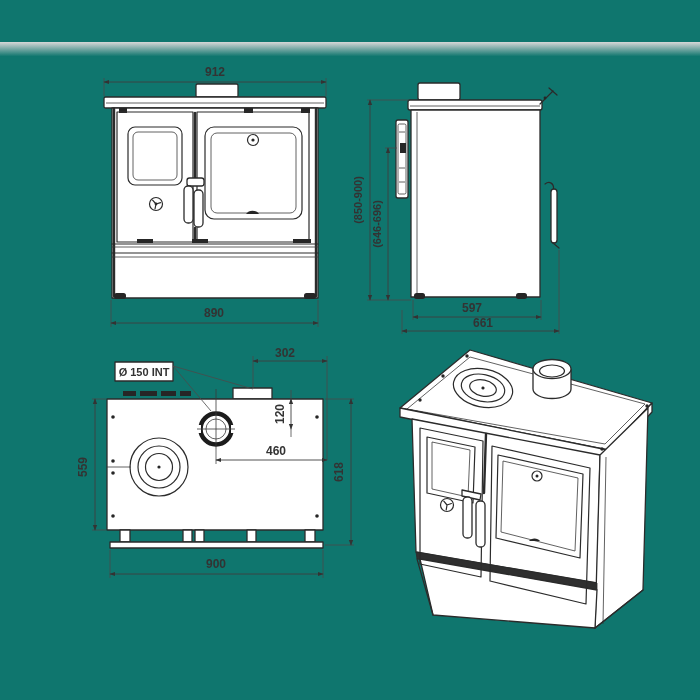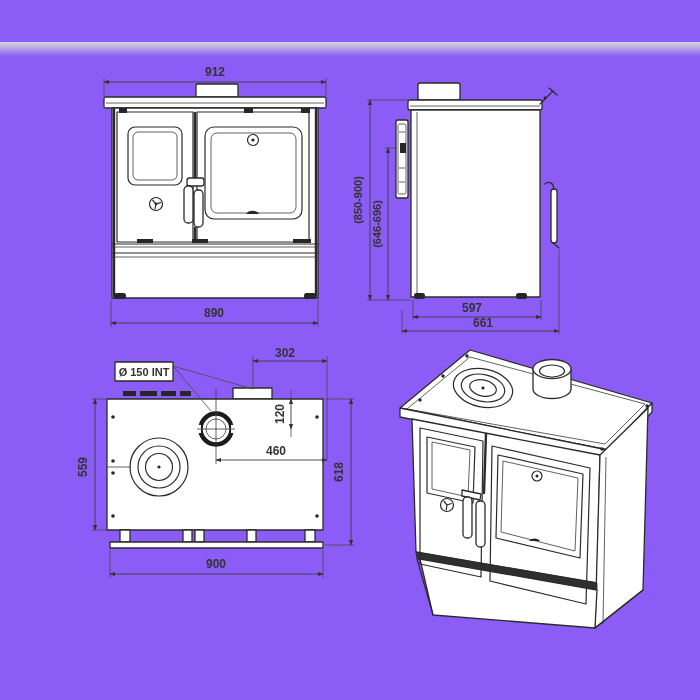--- a/index.html
+++ b/index.html
@@ -1,16 +1,16 @@
 <!DOCTYPE html>
 <html><head>
 <meta charset="utf-8">
 <style>
   html,body{margin:0;padding:0;background:#fff;}
-  #canvas{position:relative;width:700px;height:700px;background:#8b5cf6;overflow:hidden;
+  #canvas{position:relative;width:700px;height:700px;background:#0f766e;overflow:hidden;
           font-family:"Liberation Sans", sans-serif;}
   .header-shadow{position:absolute;left:0;top:42px;width:700px;height:16px;
           background:linear-gradient(to bottom,#d7d7d7 0%, rgba(255,255,255,0) 90%);}
   svg{position:absolute;left:0;top:0;}
   .ln{fill:none;stroke:#2b2b2b;stroke-width:1.2;stroke-linejoin:round;stroke-linecap:round;}
   .ln2{fill:none;stroke:#2b2b2b;stroke-width:2.4;stroke-linecap:round;}
   .thin{fill:none;stroke:#3a3a3a;stroke-width:0.8;}
   .fillw{fill:#ffffff;stroke:#2b2b2b;stroke-width:1.3;stroke-linejoin:round;}
   .dk{fill:#262626;stroke:none;}
   .dim{fill:none;stroke:#404040;stroke-width:0.9;}

